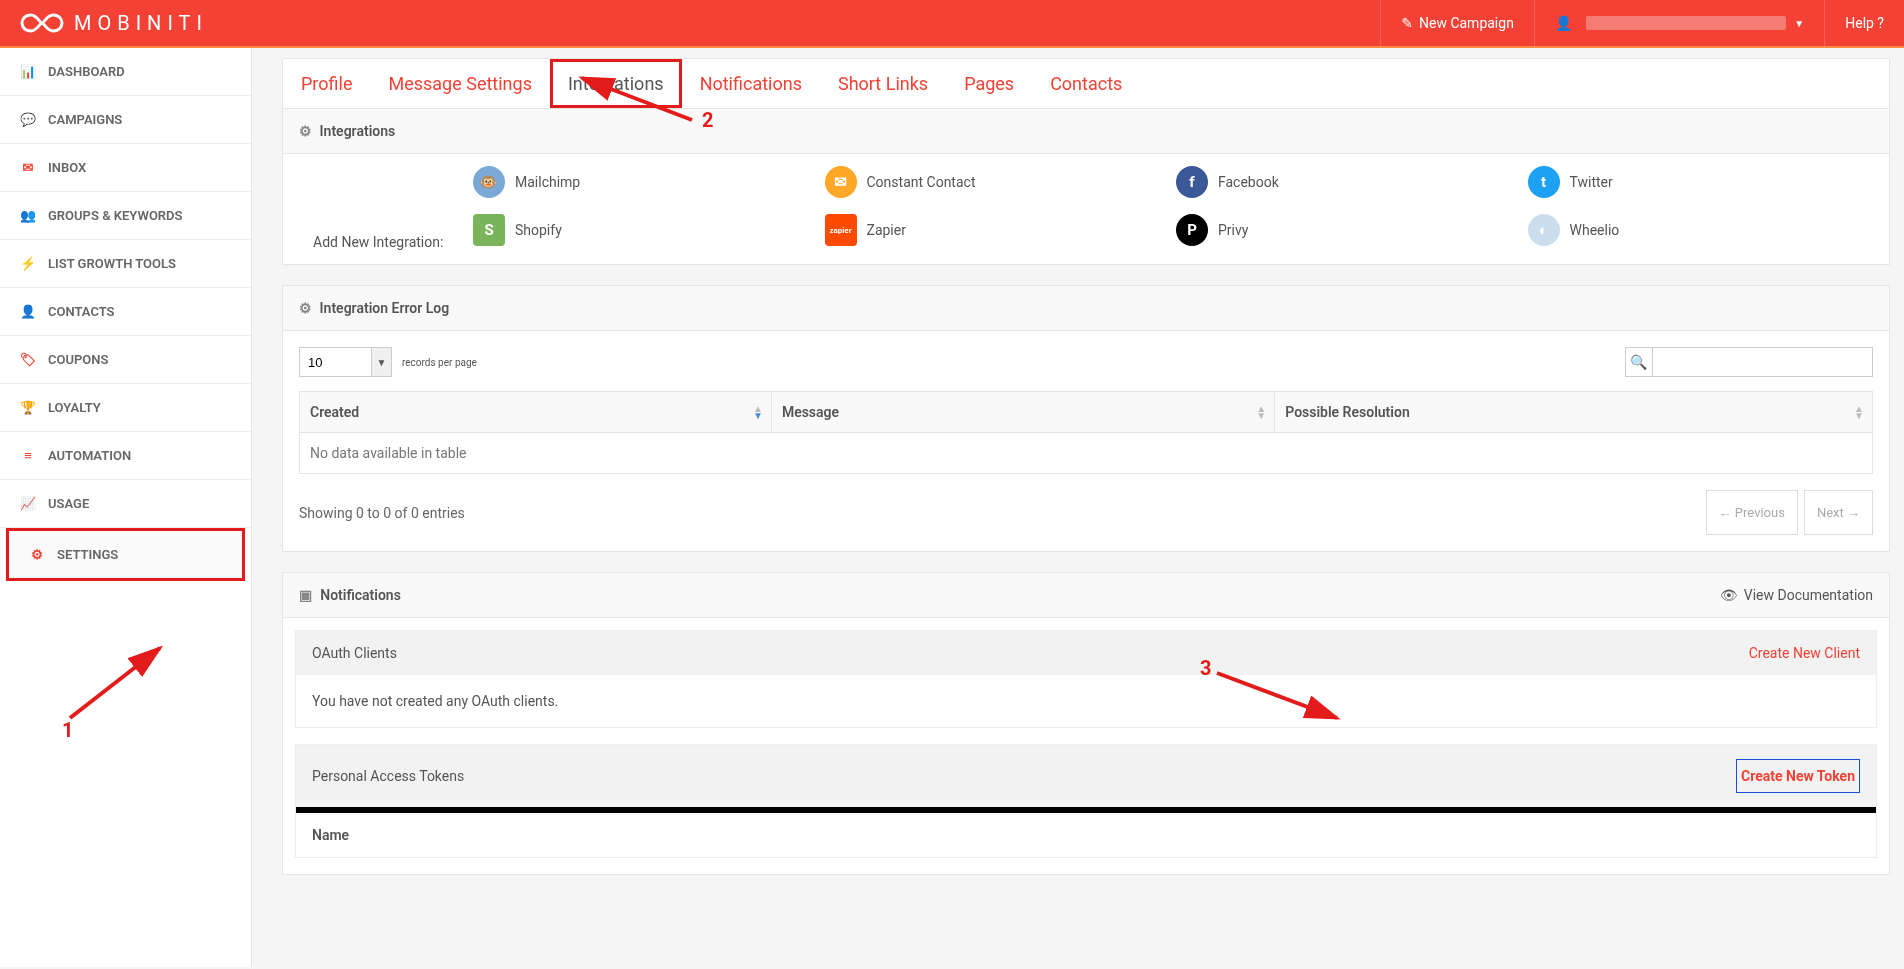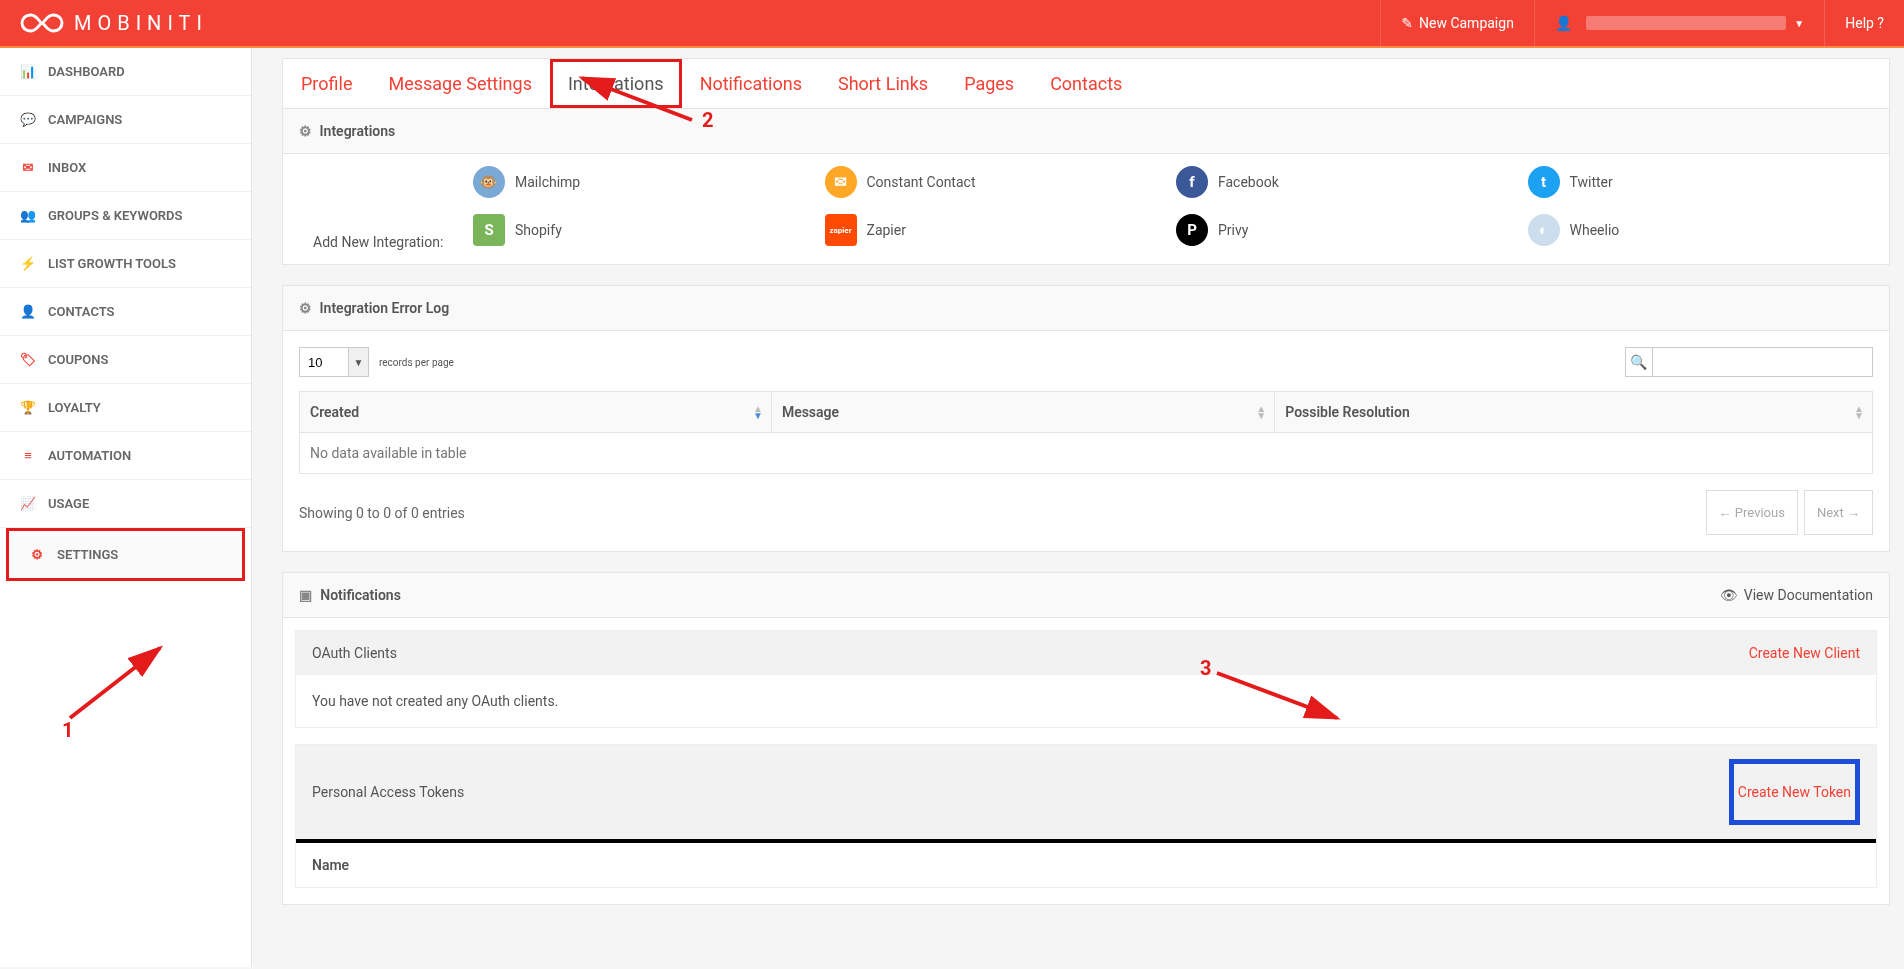--- a/index.html
+++ b/index.html
@@ -37,44 +37,44 @@
 
 .integrations-row { display: flex; align-items: flex-end; padding: 8px 30px 14px 30px; }
 .integrations-row .addlabel { width: 160px; padding-top: 8px; font-size: 14px; color: #555; }
 .integrations-grid { flex: 1; display: grid; grid-template-columns: repeat(4, 1fr); gap: 8px 20px; }
 .intg { display: flex; align-items: center; gap: 10px; cursor: pointer; padding: 4px 0; }
 .intg .iicon { width: 32px; height: 32px; border-radius: 50%; display: flex; align-items: center; justify-content: center; font-weight: 700; color: #fff; font-size: 15px; flex-shrink: 0; }
 .intg .iicon.sq { border-radius: 4px; }
 
 .table-controls { display: flex; align-items: center; gap: 10px; margin-bottom: 14px; }
 .select-wrap { display: flex; }
-.select-wrap input { width: 50px; height: 30px; border: 1px solid #ccc; padding: 0 8px; font-size: 13px; }
+.select-wrap input { width: 73px; height: 30px; border: 1px solid #ccc; padding: 0 8px; font-size: 13px; }
 .select-wrap .dd { width: 20px; height: 30px; border: 1px solid #ccc; border-left: none; background: #f0f0f0; display: flex; align-items: center; justify-content: center; font-size: 10px; cursor: pointer; }
 .table-controls .rpp { font-size: 10px; color: #555; text-align: center; }
 .table-controls .search { margin-left: auto; display: flex; }
 .table-controls .search .sic { width: 28px; height: 30px; border: 1px solid #ccc; display: flex; align-items: center; justify-content: center; color: #666; }
 .table-controls .search input { width: 220px; height: 30px; border: 1px solid #ccc; border-left: none; padding: 0 8px; }
 
 table { width: 100%; border-collapse: collapse; }
 table thead th { text-align: left; padding: 12px 10px; border: 1px solid #e5e5e5; background: #f9f9f9; font-weight: 600; color: #555; position: relative; }
 table thead th .sort { position: absolute; right: 8px; top: 50%; transform: translateY(-50%); font-size: 10px; color: #bbb; line-height: 0.7; }
 table thead th .sort .sel { color: #4a90d9; }
 table tbody td { padding: 12px 10px; border: 1px solid #e5e5e5; color: #777; }
 
 .table-footer { display: flex; align-items: center; margin-top: 16px; }
 .table-footer .info { color: #666; }
 .table-footer .pager { margin-left: auto; display: flex; gap: 6px; }
 .table-footer .pager .pbtn { padding: 14px 12px; border: 1px solid #ddd; color: #aaa; background: #fff; cursor: pointer; font-size: 13px; }
 
 .sub-panel { margin: 0 12px 16px 12px; border: 1px solid #eee; }
 .sub-header { background: #f2f2f2; padding: 14px 16px; display: flex; align-items: center; color: #555; }
 .sub-header .rlink { margin-left: auto; color: #f34235; cursor: pointer; }
-.sub-header .hl-red { border: 5px solid #1d4ed8; padding: 20px 4px; }
+.sub-header .hl-red { border: 1px solid #1d4ed8; padding: 8px 4px; font-weight: bold; }
 .sub-body { padding: 18px 16px; background: #fff; }
-.sub-panel.inner2 .inner-head { padding: 14px 16px; background: #fff; font-weight: 600; border-top: 4px solid #000000; }
+.sub-panel.inner2 .inner-head { padding: 14px 16px; background: #fff; font-weight: 600; border-top: 6px solid #000000; }
 
 
 .anno-arrow { position: absolute; pointer-events: none; }
 .anno-label { position: absolute; color: #e31b1b; font-weight: 700; font-size: 20px; pointer-events: none; }
 .main { position: relative; }
 .sidebar { position: relative; }
 </style>
 </head>
 <body>
 

